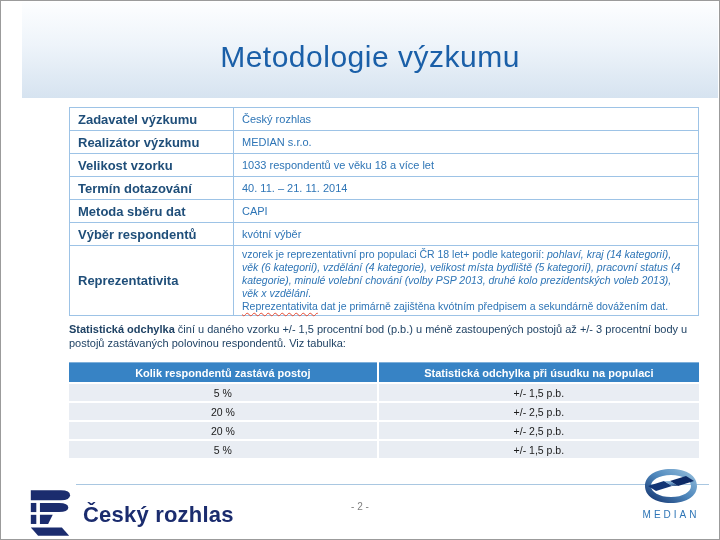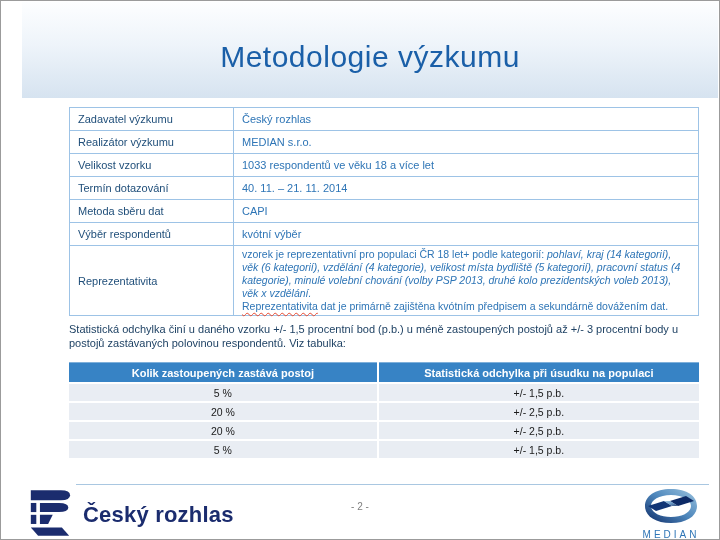--- a/index.html
+++ b/index.html
@@ -36,22 +36,22 @@
     border-collapse: collapse;
     table-layout: fixed;
   }
   .info-table td {
     border: 1px solid #9dc3e6;
     vertical-align: middle;
     padding: 2px 8px;
   }
   .info-table td.label {
     width: 164px;
-    font-size: 11px;
-    font-weight: normal;
+    font-size: 13px;
+    font-weight: bold;
     color: #1f4e79;
     height: 23px;
   }
   .info-table td.value {
     font-size: 11px;
     color: #2e75b6;
   }
   .info-table tr.rep-row td { height: 62px; }
   .rep-text { font-size: 10.5px; line-height: 13px; color: #2e75b6; }
   .rep-text .ital { font-style: italic; }
@@ -64,21 +64,21 @@
   }
 
   
   .note {
     position: absolute; left: 68px; top: 321px;
     width: 632px;
     font-size: 11px;
     line-height: 14px;
     color: #1f4264;
   }
-  .note b { font-weight: normal; text-align: center; }
+  .note b { font-weight: bold; text-align: center; }
 
   
   .stat-table {
     position: absolute; left: 66px; top: 359px;
     width: 634px;
     border-collapse: separate;
     border-spacing: 2px;
     table-layout: fixed;
   }
   .stat-table th {
@@ -116,21 +116,21 @@
     color: #1b2c6e;
     letter-spacing: 0.2px;
   }
   .page-number {
     position: absolute; left: 0; right: 0; top: 500px;
     text-align: center;
     font-size: 10px;
     color: #7f7f7f;
   }
   .median-logo {
-    position: absolute; right: 14px; top: 487px;
+    position: absolute; right: 14px; top: 467px;
     width: 68px;
     text-align: center;
   }
   .median-logo-text {
     margin-top: 1px;
     font-size: 10px;
     color: #2e75b6;
     letter-spacing: 3px;
   }
 </style>
@@ -177,21 +177,21 @@
         </td>
       </tr>
     </tbody>
   </table>
 
   <div class="note"><b>Statistická odchylka</b><span> činí u daného vzorku +/- 1,5 procentní bod (p.b.) u méně zastoupených postojů až +/- 3 procentní body u postojů zastávaných polovinou respondentů. Viz tabulka:</span></div>
 
   <table class="stat-table">
     <thead>
       <tr>
-        <th>Kolik zastoupených zastává postoj</th>
+        <th>Kolik respondentů zastává postoj</th>
         <th>Statistická odchylka při úsudku na populaci</th>
       </tr>
     </thead>
     <tbody>
       <tr>
         <td>5 %</td>
         <td>+/- 1,5 p.b.</td>
       </tr>
       <tr>
         <td>20 %</td>

